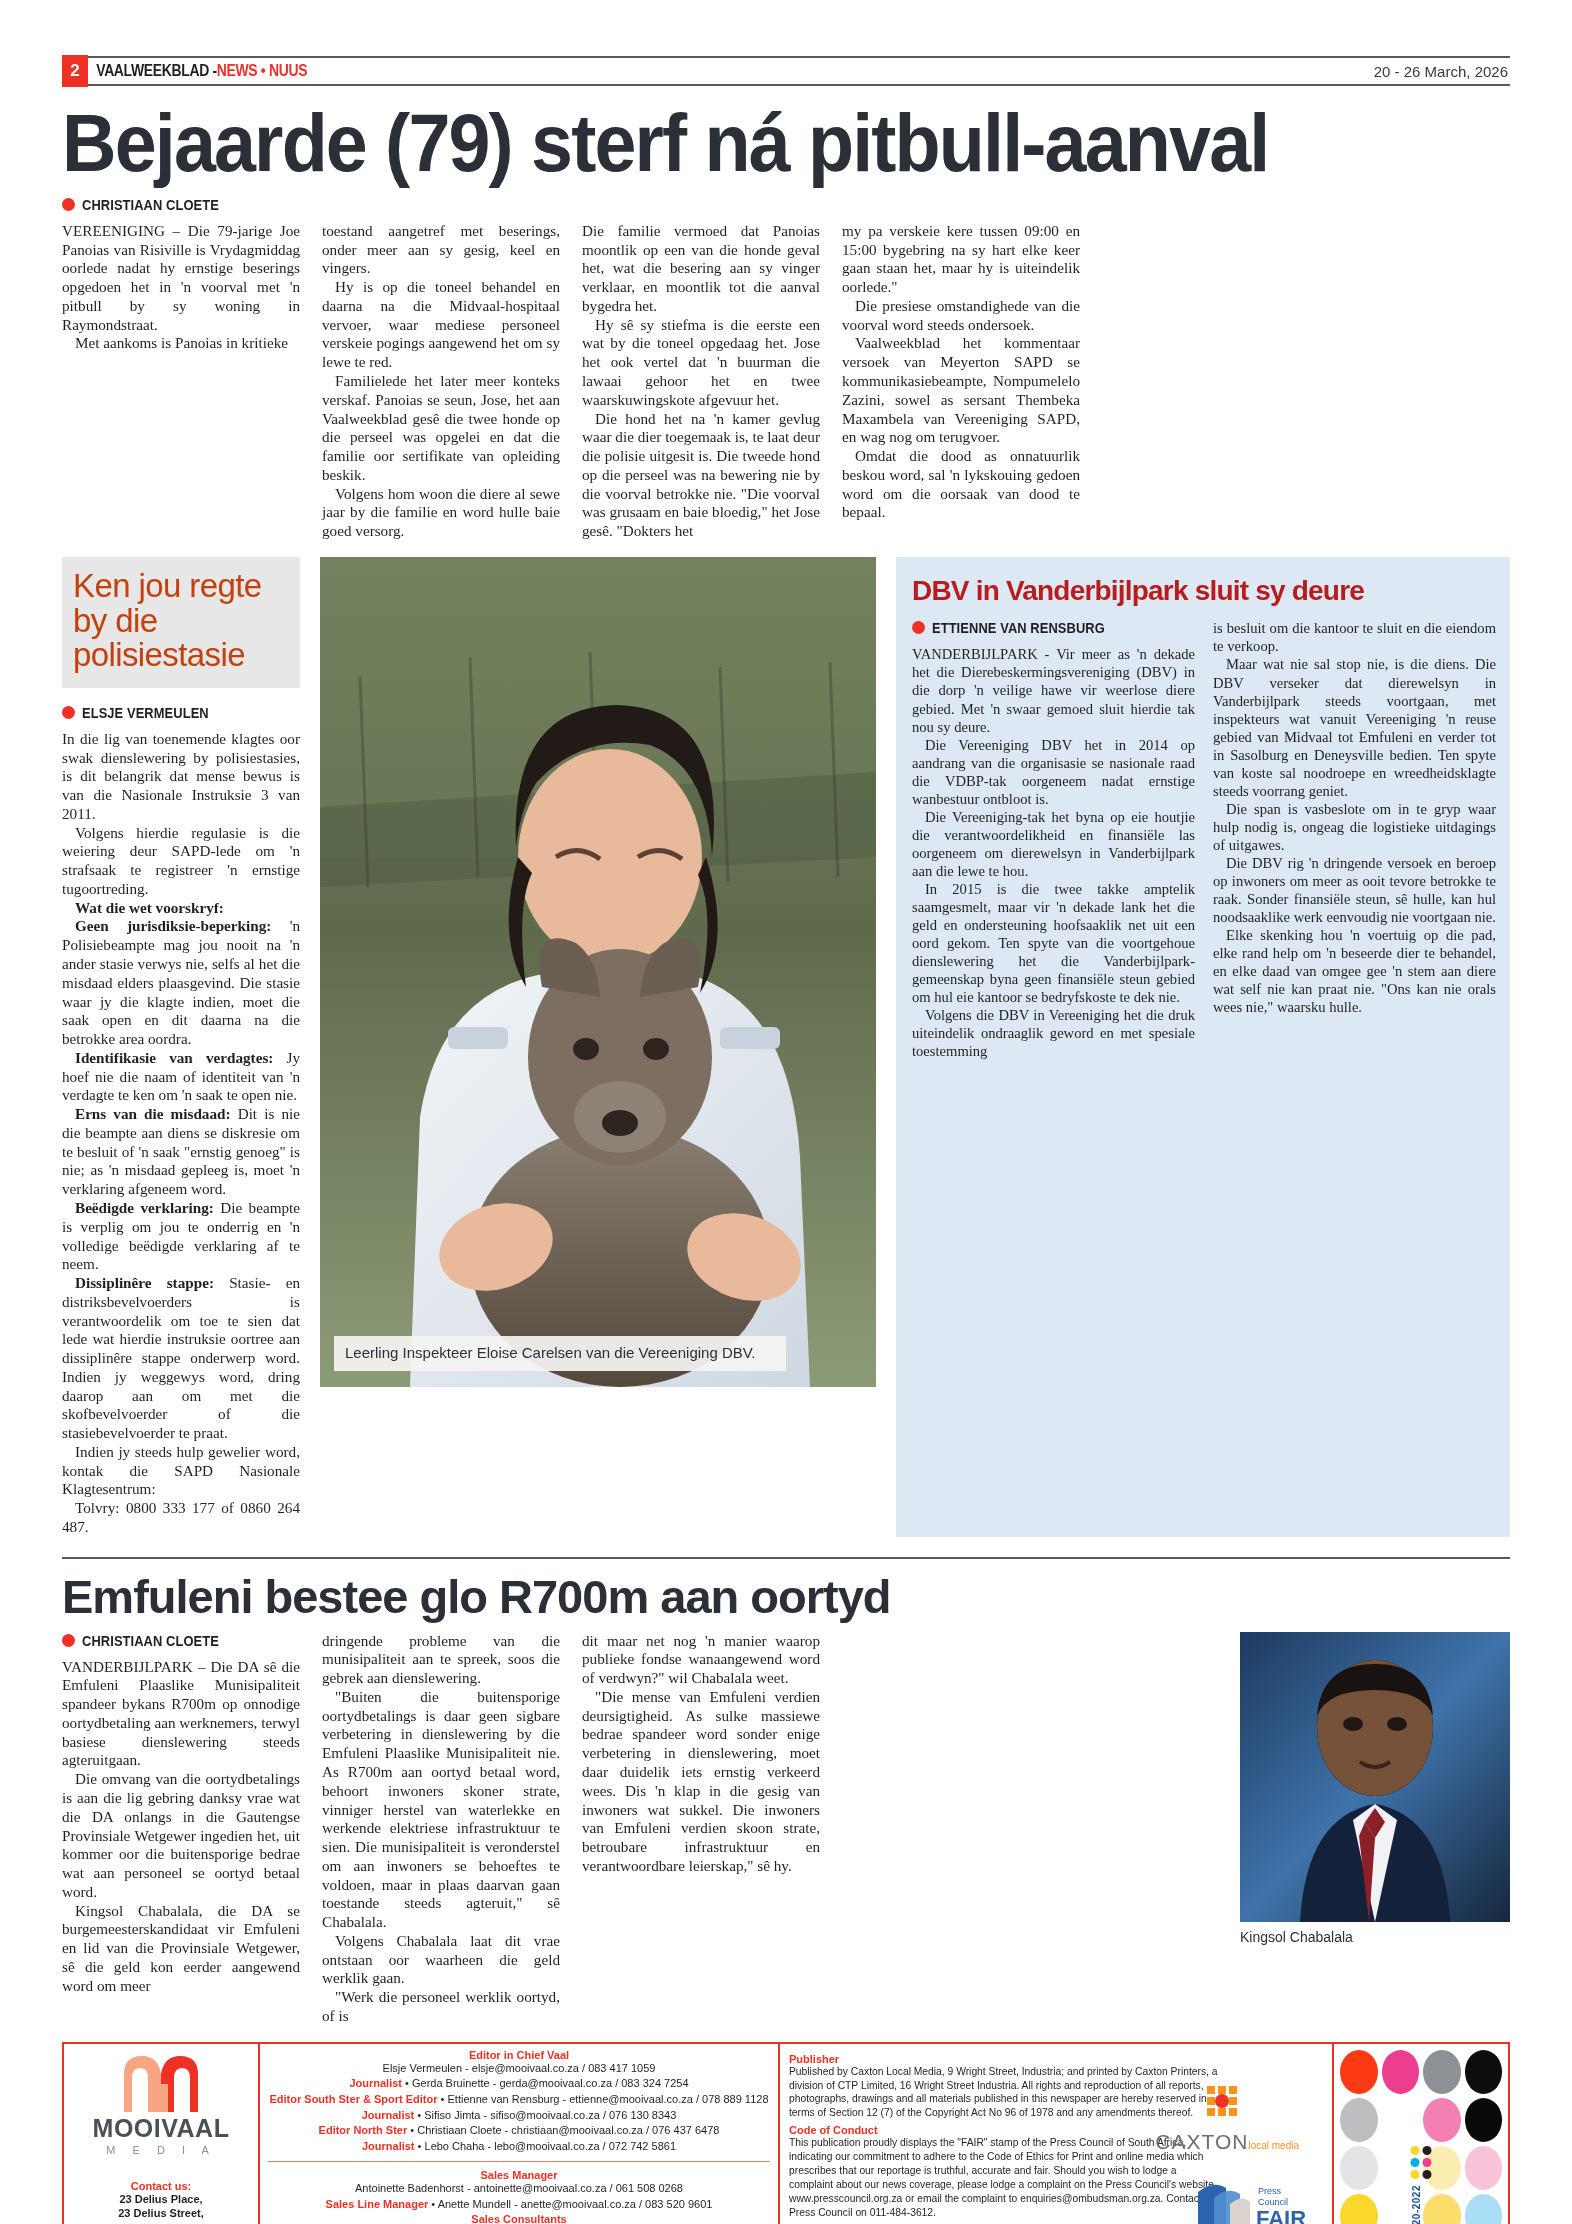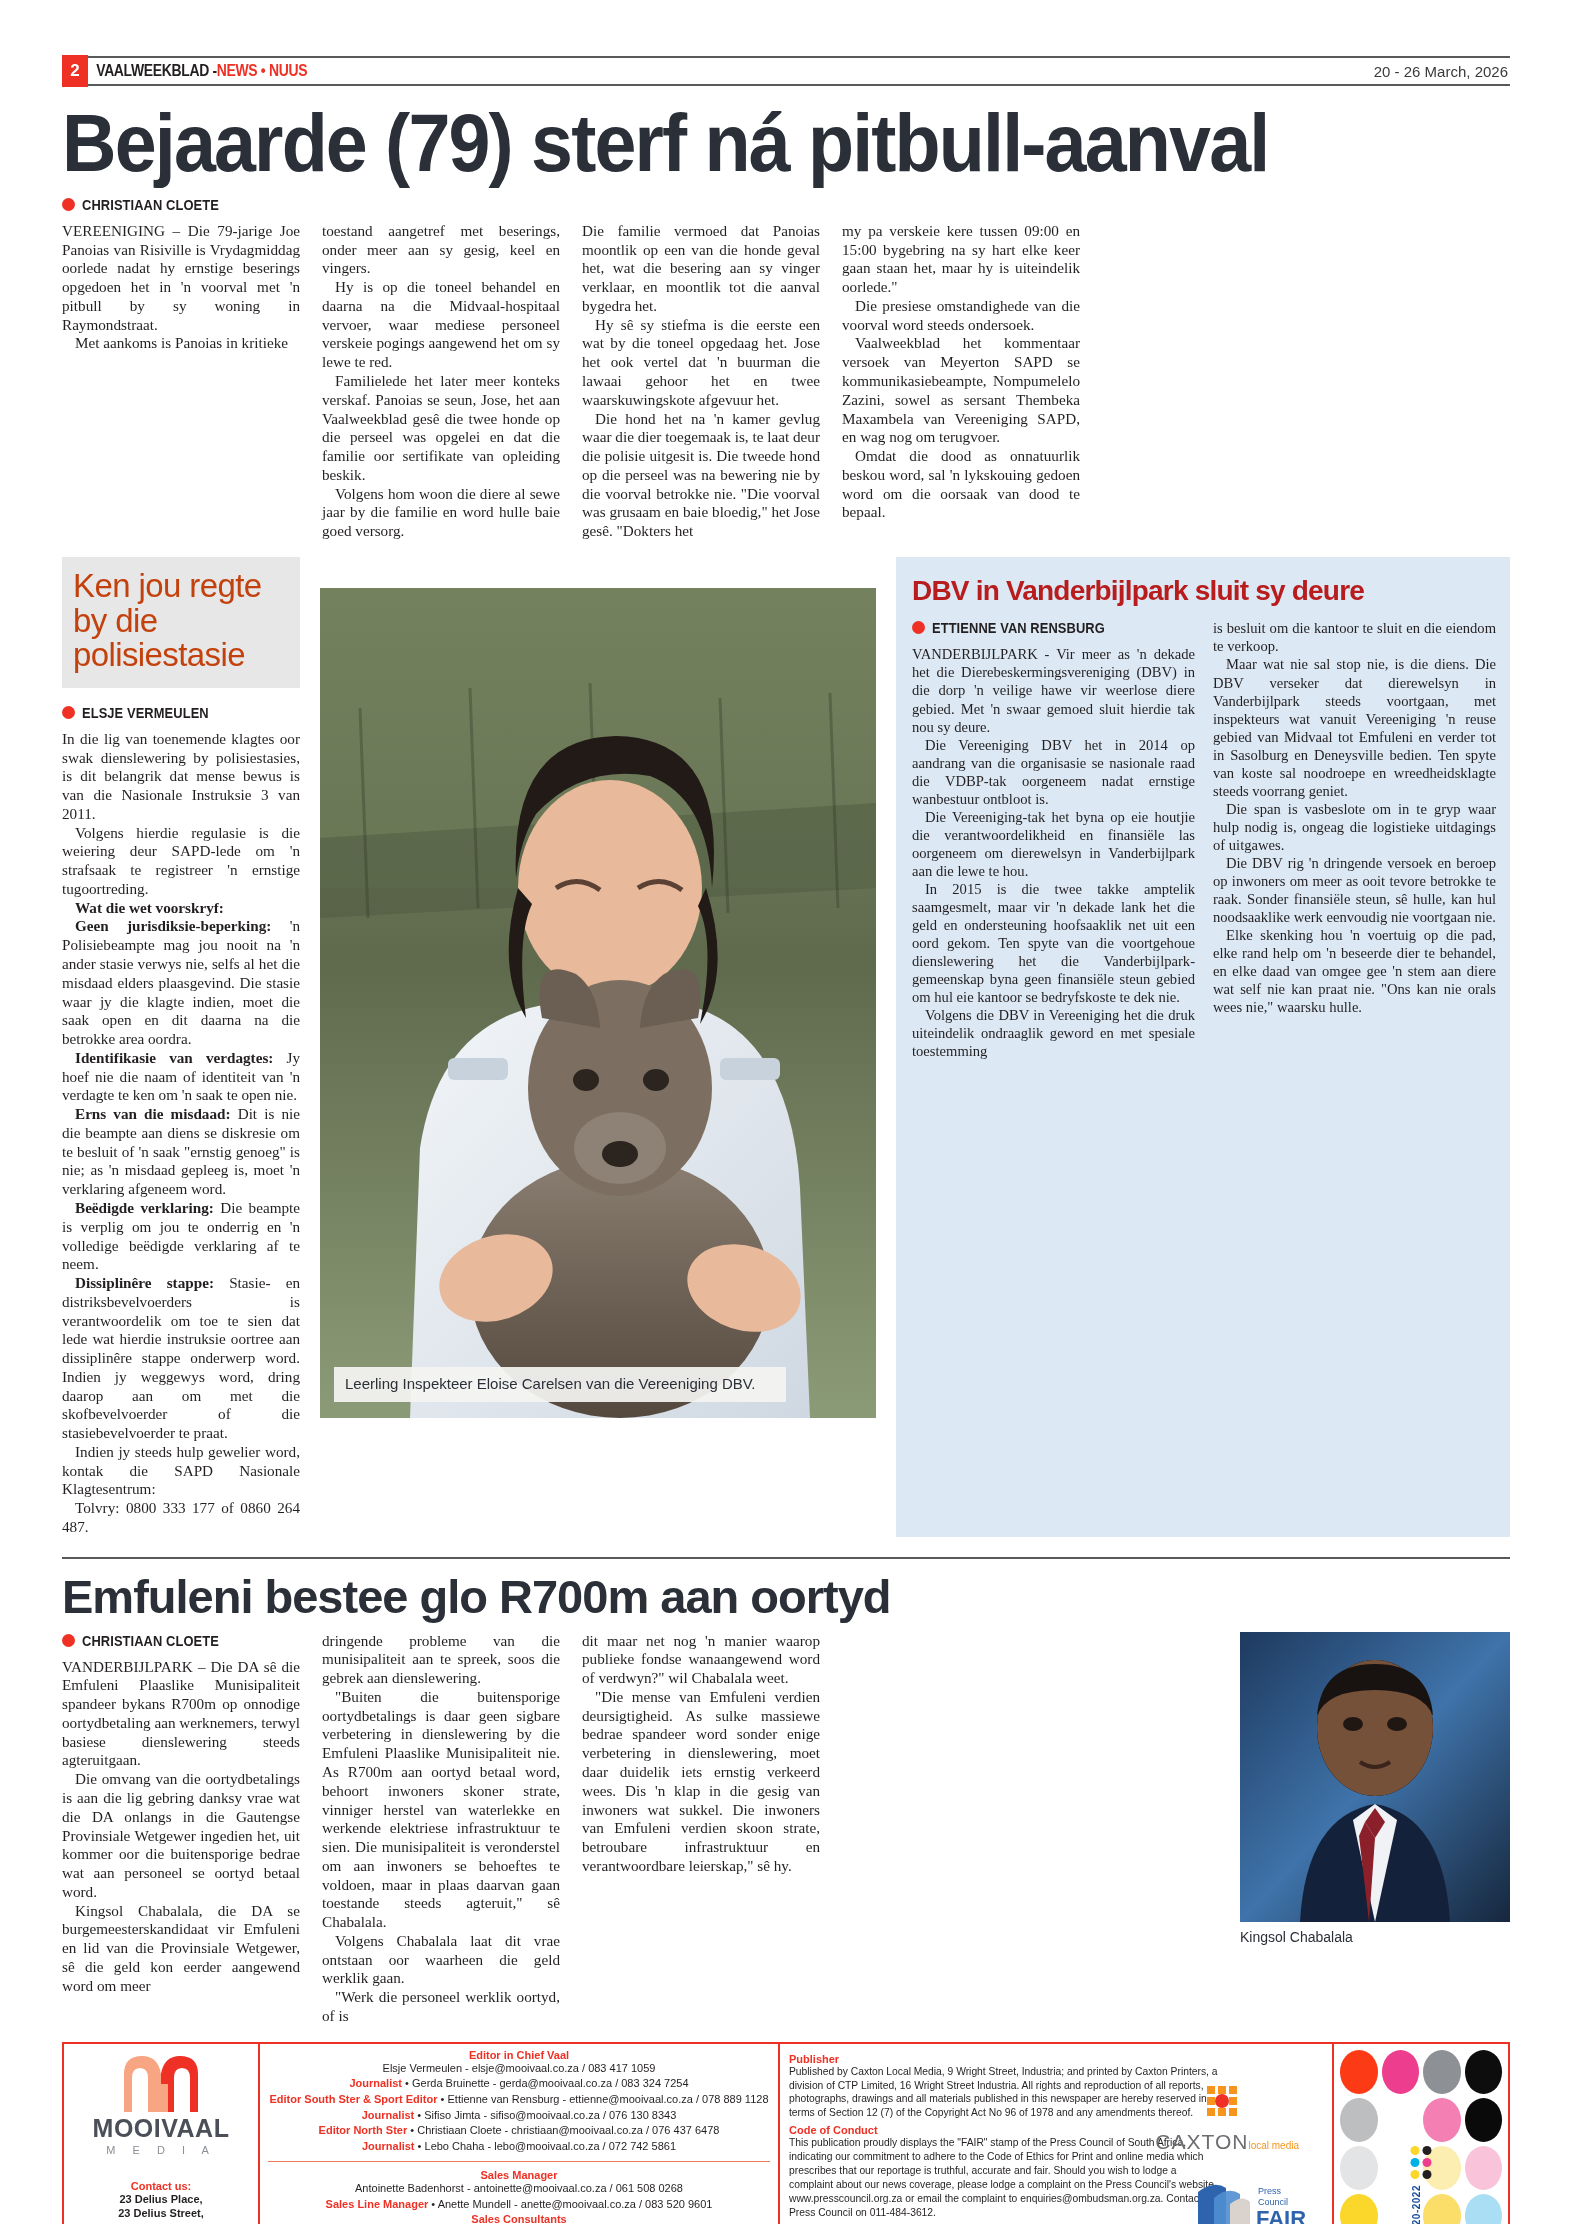--- a/index.html
+++ b/index.html
@@ -79,21 +79,20 @@
     font-family: "Liberation Sans", sans-serif;
     font-size: 33px; line-height: 1.05; color: #c2410c;
     letter-spacing: -0.6px;
   }
   .left-sidebar .byline { margin-top: 16px; }
 
   .photo-block { width: 556px; flex: none; position: relative; }
   .photo {
     width: 100%; height: 830px; position: relative; overflow: hidden;
     background: #6e7b5a;
-    margin-top: 31px;
   }
   .caption-box {
     position: absolute; left: 14px; bottom: 16px; right: 90px;
     background: rgba(244,244,242,0.93);
     padding: 8px 11px 9px 11px;
     font-family: "Liberation Sans", sans-serif;
     font-size: 15px; line-height: 1.22; color: #2b2f38;
   }
 
   .dbv-block { flex: 1; background: #dce9f5; padding: 12px 14px 14px 16px; }

